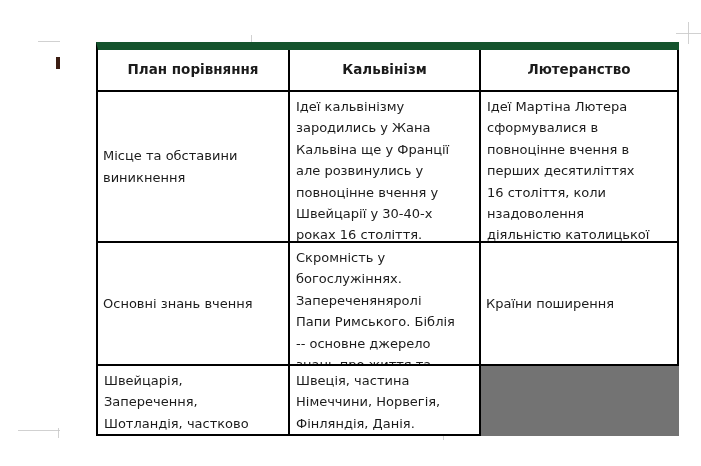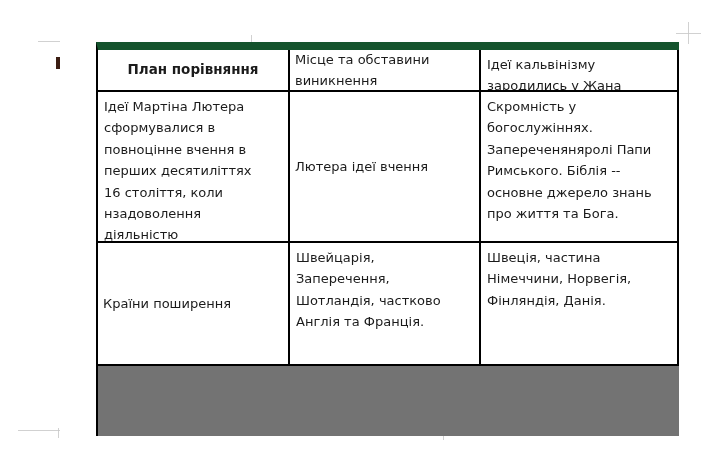--- a/index.html
+++ b/index.html
@@ -87,26 +87,28 @@
   <div class="frag" style="left:443px;top:430px;width:1px;height:10px;"></div>
   <div class="frag" style="left:643px;top:429px;width:24px;height:1px;"></div>
   <div class="frag" style="left:676px;top:33px;width:25px;height:1px;"></div>
   <div class="frag" style="left:688px;top:22px;width:1px;height:22px;"></div>
 
   <div class="stray-mark"></div>
 
   <div class="comparison-table">
 
     <div class="cell header">План порівняння</div>
+    <div class="cell header">Кальвінізм</div>
+    <div class="cell header">Лютеранство</div>
 
     <div class="cell plan">Місце та обставини виникнення</div>
     <div class="cell body">Ідеї кальвінізму зародились у Жана Кальвіна ще у Франції але розвинулись у повноцінне вчення у Швейцарії у 30-40-х роках 16 століття.</div>
     <div class="cell body">Ідеї Мартіна Лютера сформувалися в повноцінне вчення в перших десятиліттях 16 століття, коли нзадоволення діяльністю католицької церкви було максимальним.</div>
 
-    <div class="cell plan">Лютера ідеї вчення</div>
+    <div class="cell plan">Основні знань вчення</div>
     <div class="cell body">Скромність у богослужіннях. Запереченяняролі Папи Римського. Біблія -- основне джерело знань про життя та Бога.</div>
 
     <div class="cell plan">Країни поширення</div>
     <div class="cell body">Швейцарія, Заперечення, Шотландія, частково Англія та Франція.</div>
     <div class="cell body">Швеція, частина Німеччини, Норвегія, Фінляндія, Данія.</div>
 
   </div>
 </div>
 
 </body></html>

